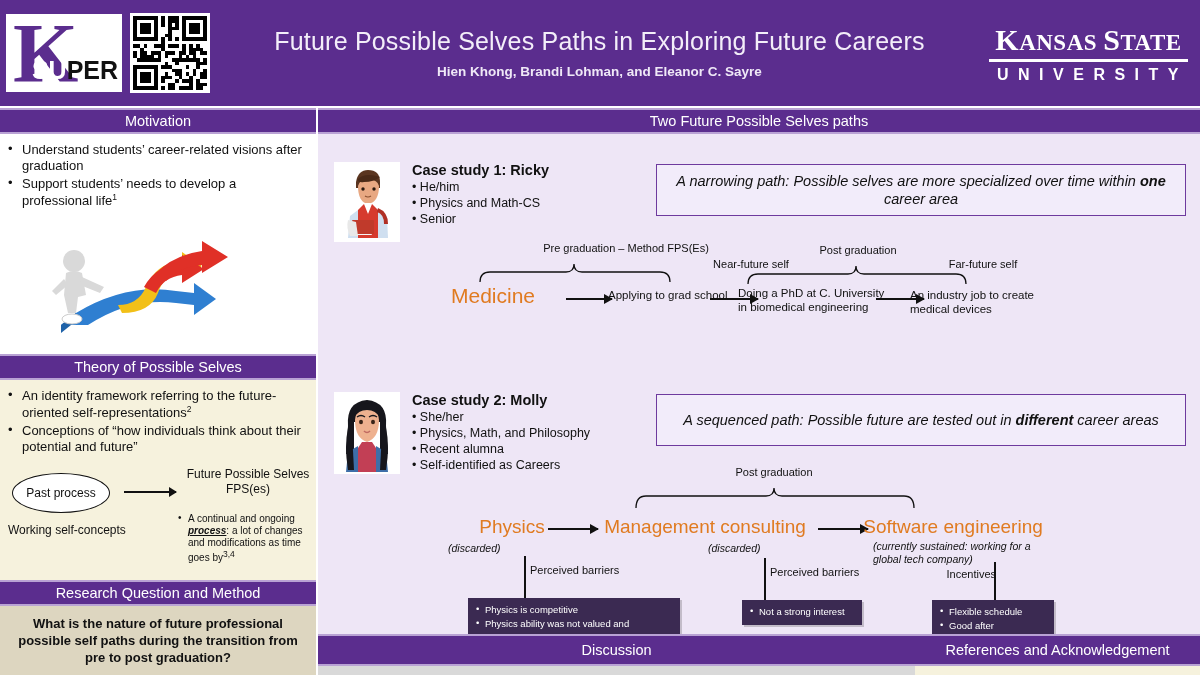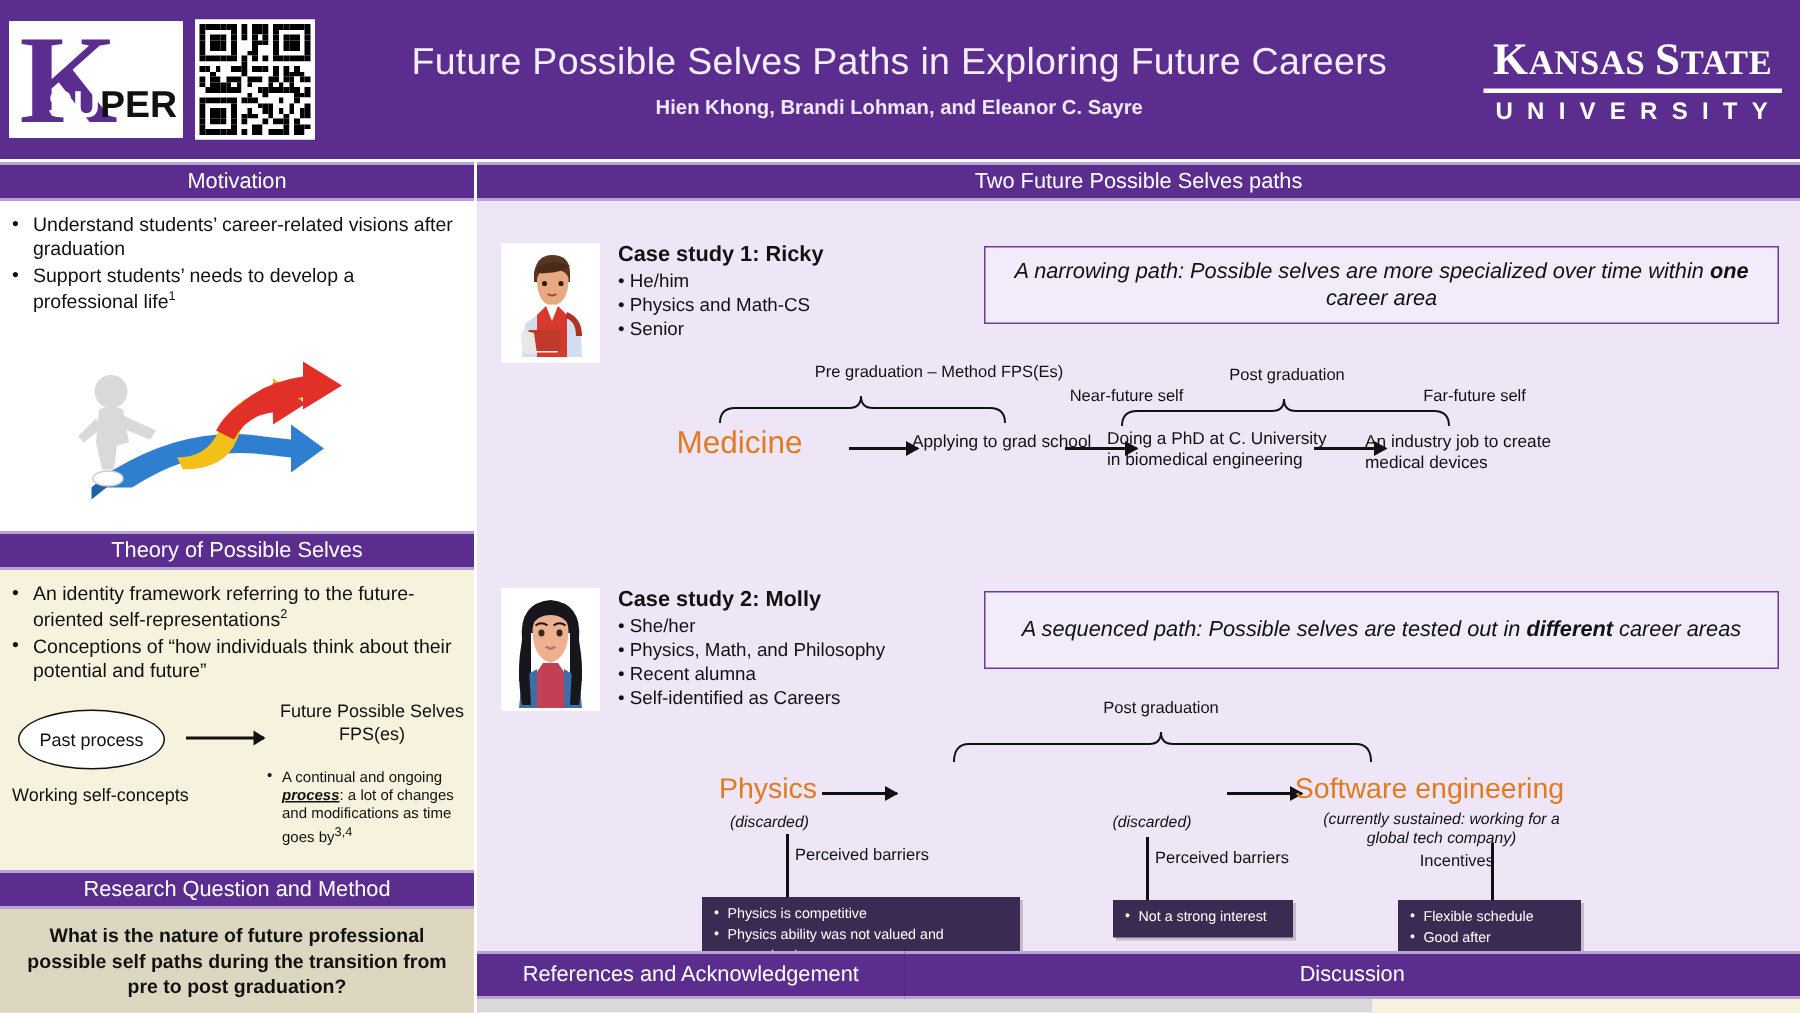--- a/index.html
+++ b/index.html
@@ -158,21 +158,21 @@
     text-align: center; display: flex; align-items: center; justify-content: center;
     line-height: 1.25; padding: 4px 10px;
   }
 
   .node { position: absolute; font-size: 11.5px; color: #111; line-height: 1.25; }
   .node-big {
     position: absolute; color: #e07b21; font-size: 21px; text-align: center;
   }
   .node-big-2 { position: absolute; color: #e07b21; font-size: 19px; text-align: center; }
   .tiny-label { position: absolute; font-size: 11px; color: #111; text-align: center; }
-  .tiny-italic { position: absolute; font-size: 10.5px; color: #111; font-style: italic; text-align: center; }
+  .tiny-italic { position: absolute; font-size: 10.5px; color: #111; font-style: italic; text-align: left; }
 
   .hl-arrow { position: absolute; height: 1.8px; background: #111; }
   .hl-arrow:after {
     content: ""; position: absolute; right: -1px; top: -4.1px;
     border-left: 9px solid #111; border-top: 5px solid transparent; border-bottom: 5px solid transparent;
   }
   .v-line { position: absolute; width: 1.6px; background: #111; }
 
   .darkbox {
     position: absolute; background: #3b2a52; color: #ffffff;
@@ -807,34 +807,35 @@
           <li>She/her</li>
           <li>Physics, Math, and Philosophy</li>
           <li>Recent alumna</li>
           <li>Self-identified as Careers</li>
         </ul>
       </div>
     </div>
 
     <div class="callout" style="left:338px; top:260px; width:530px; height:52px;">
       <div>
-        <span>A sequenced path: Possible selves are tested out in </span><b>different</b><span> career areas</span>
+        <span>A sequenced path: Possible future are tested out in </span><b>different</b><span> career areas</span>
       </div>
     </div>
 
     <div style="position:absolute; left:0; top:336px; width:882px; height:168px;">
       <svg width="882" height="168" viewBox="0 0 882 168">
         <path d="M318 38 Q318 26 328 26 L448 26 Q456 26 456 18 Q456 26 464 26 L586 26 Q596 26 596 38" stroke="#111" stroke-width="1.3" fill="none"></path>
       </svg>
       <div class="tiny-label" style="left:396px; top:-4px; width:120px;">Post graduation</div>
 
       <div class="node-big-2" style="left:124px; top:46px; width:140px;">Physics</div>
       <div class="tiny-italic" style="left:130px; top:72px; width:130px;">(discarded)</div>
       <div class="hl-arrow" style="left:230px; top:58px; width:50px;"></div>
 
+      <div class="node-big-2" style="left:262px; top:46px; width:250px;">Management consulting</div>
       <div class="tiny-italic" style="left:390px; top:72px; width:120px;">(discarded)</div>
       <div class="hl-arrow" style="left:500px; top:58px; width:50px;"></div>
 
       <div class="node-big-2" style="left:530px; top:46px; width:210px;">Software engineering</div>
       <div class="tiny-italic" style="left:555px; top:70px; width:176px; line-height:1.25;">(currently sustained: working for a global tech company)</div>
 
       <div class="v-line" style="left:206px; top:86px; height:46px;"></div>
       <div class="tiny-label" style="left:212px; top:94px; width:120px; text-align:left;">Perceived barriers</div>
 
       <div class="v-line" style="left:446px; top:88px; height:44px;"></div>
@@ -862,19 +863,19 @@
           <li>Flexible schedule</li>
           <li>Good after</li>
           <li>Travel a lot</li>
         </ul>
       </div>
     </div>
   </div>
 </div>
 
 <div class="bottom-row">
+  <div class="bar bar-discussion">Discussion</div>
   <div class="bar bar-refs">References and Acknowledgement</div>
-  <div class="bar bar-discussion">Discussion</div>
   <div class="bottom-body">
     <div class="bb-left"></div>
     <div class="bb-right"></div>
   </div>
 </div>
 
 </body></html>

